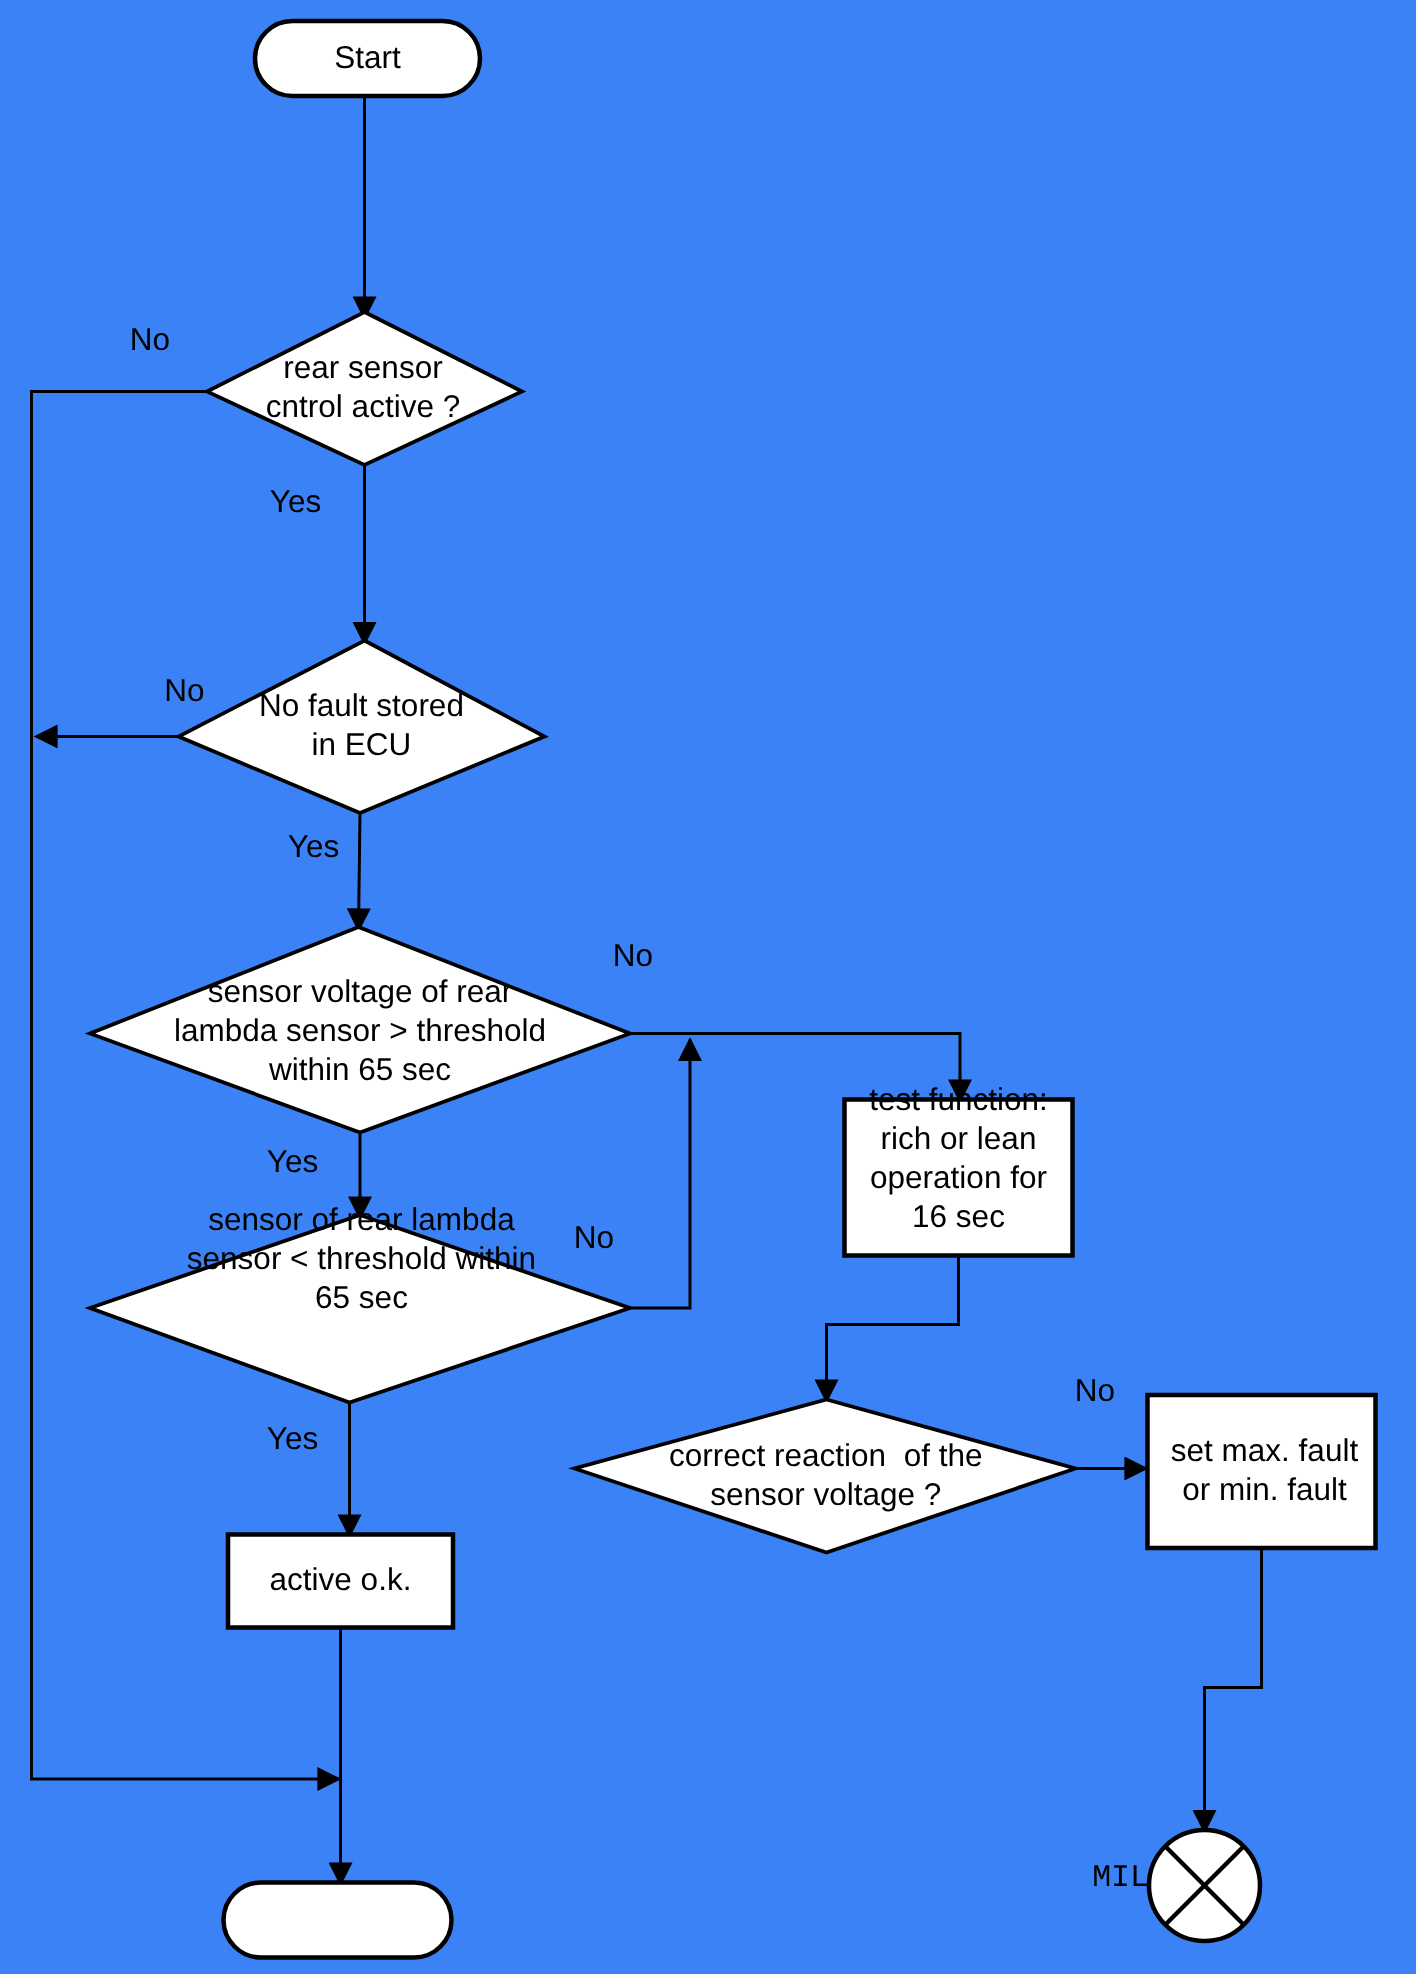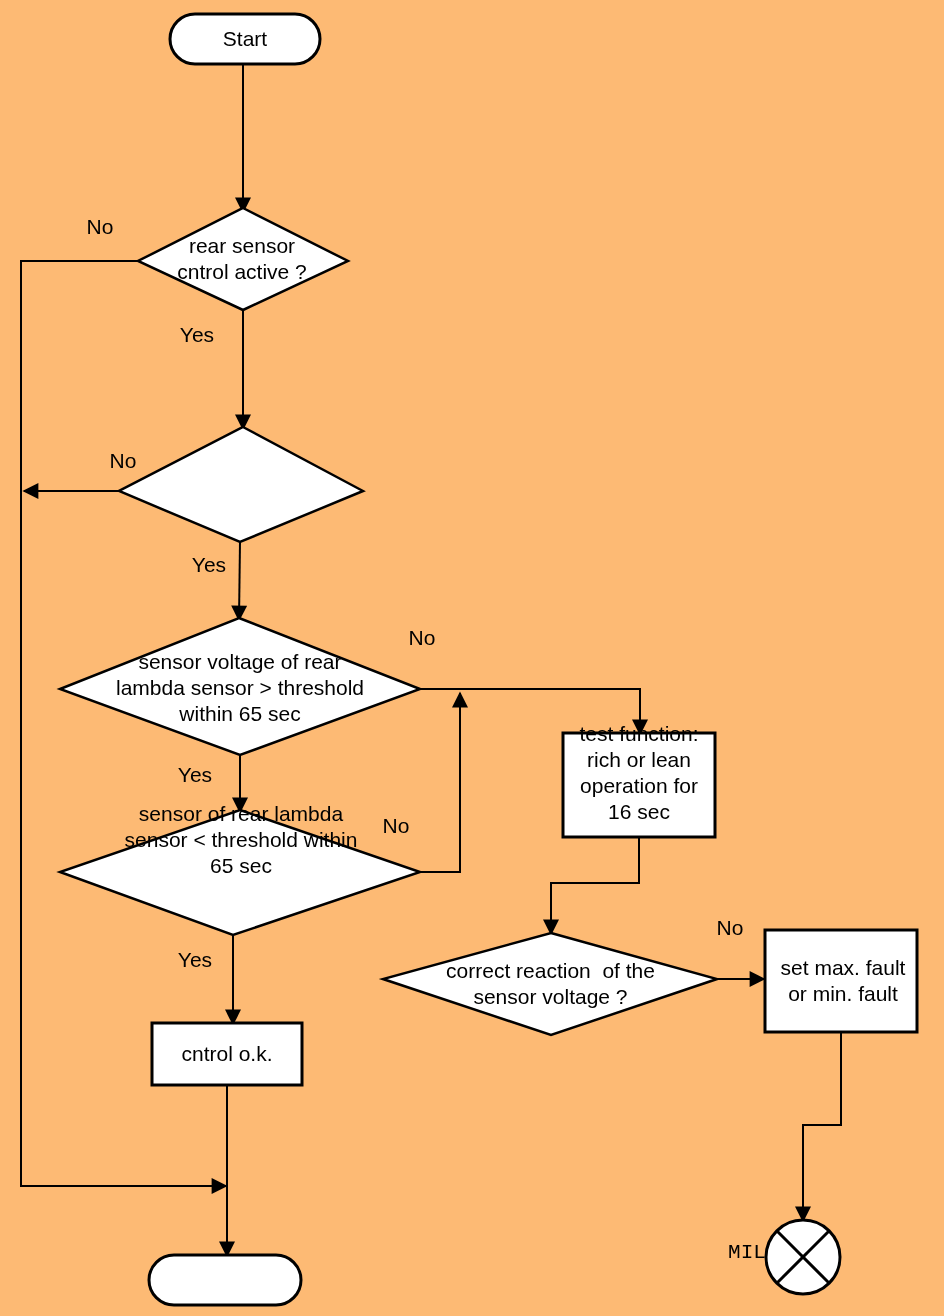--- a/index.html
+++ b/index.html
@@ -1,19 +1,19 @@
 <!DOCTYPE html>
 <html><head>
 <meta charset="utf-8">
 <style>
   html,body{margin:0;padding:0;background:#ffffff;}
   #stage{
     position:relative;
     width:944px;height:1316px;
-    background:#fdba74;
+    background:#3b82f6;
     font-family:"Liberation Sans", sans-serif;
     color:#000;
     overflow:hidden;
   }
   #wires{position:absolute;left:0;top:0;width:944px;height:1316px;}
   .lbl{
     position:absolute;
     display:flex;align-items:center;justify-content:center;
     font-size:21px;line-height:26px;
     text-align:center;
@@ -67,41 +67,43 @@
         <line x1="829" y1="1231" x2="777" y2="1283" stroke-width="3"></line>
       </g>
     </g>
   </svg>
 
   <div class="lbl" style="left:170px;top:14px;width:150px;height:50px;">Start</div>
 
   <div class="lbl" style="left:132px;top:231px;width:220px;height:56px;">rear sensor
 cntrol active ?</div>
 
+  <div class="lbl" style="left:121px;top:456px;width:240px;height:56px;">No fault stored
+in ECU</div>
 
   <div class="lbl" style="left:109px;top:648px;width:262px;height:80px;">sensor voltage of rear
 lambda sensor &gt; threshold
 within 65 sec</div>
 
   <div class="lbl" style="left:110px;top:800px;width:262px;height:80px;">sensor of rear lambda
 sensor &lt; threshold within
 65 sec</div>
 
   <div class="lbl" style="left:565px;top:735px;width:148px;height:76px;">test function:
 rich or lean
 operation for
 16 sec</div>
 
   <div class="lbl" style="left:408px;top:956px;width:285px;height:56px;">correct reaction  of the
 sensor voltage ?</div>
 
   <div class="lbl" style="left:767px;top:932px;width:152px;height:98px;">set max. fault
 or min. fault</div>
 
-  <div class="lbl" style="left:154px;top:1025px;width:146px;height:58px;">cntrol o.k.</div>
+  <div class="lbl" style="left:154px;top:1025px;width:146px;height:58px;">active o.k.</div>
 
 
   <div class="lbl" style="left:712px;top:1240px;width:70px;height:26px;font-family:Liberation Mono, monospace;">MIL</div>
 
   <div class="lbl" style="left:75px;top:214px;width:50px;height:26px;">No</div>
   <div class="lbl" style="left:172px;top:322px;width:50px;height:26px;">Yes</div>
   <div class="lbl" style="left:98px;top:448px;width:50px;height:26px;">No</div>
   <div class="lbl" style="left:184px;top:552px;width:50px;height:26px;">Yes</div>
   <div class="lbl" style="left:397px;top:625px;width:50px;height:26px;">No</div>
   <div class="lbl" style="left:170px;top:762px;width:50px;height:26px;">Yes</div>

